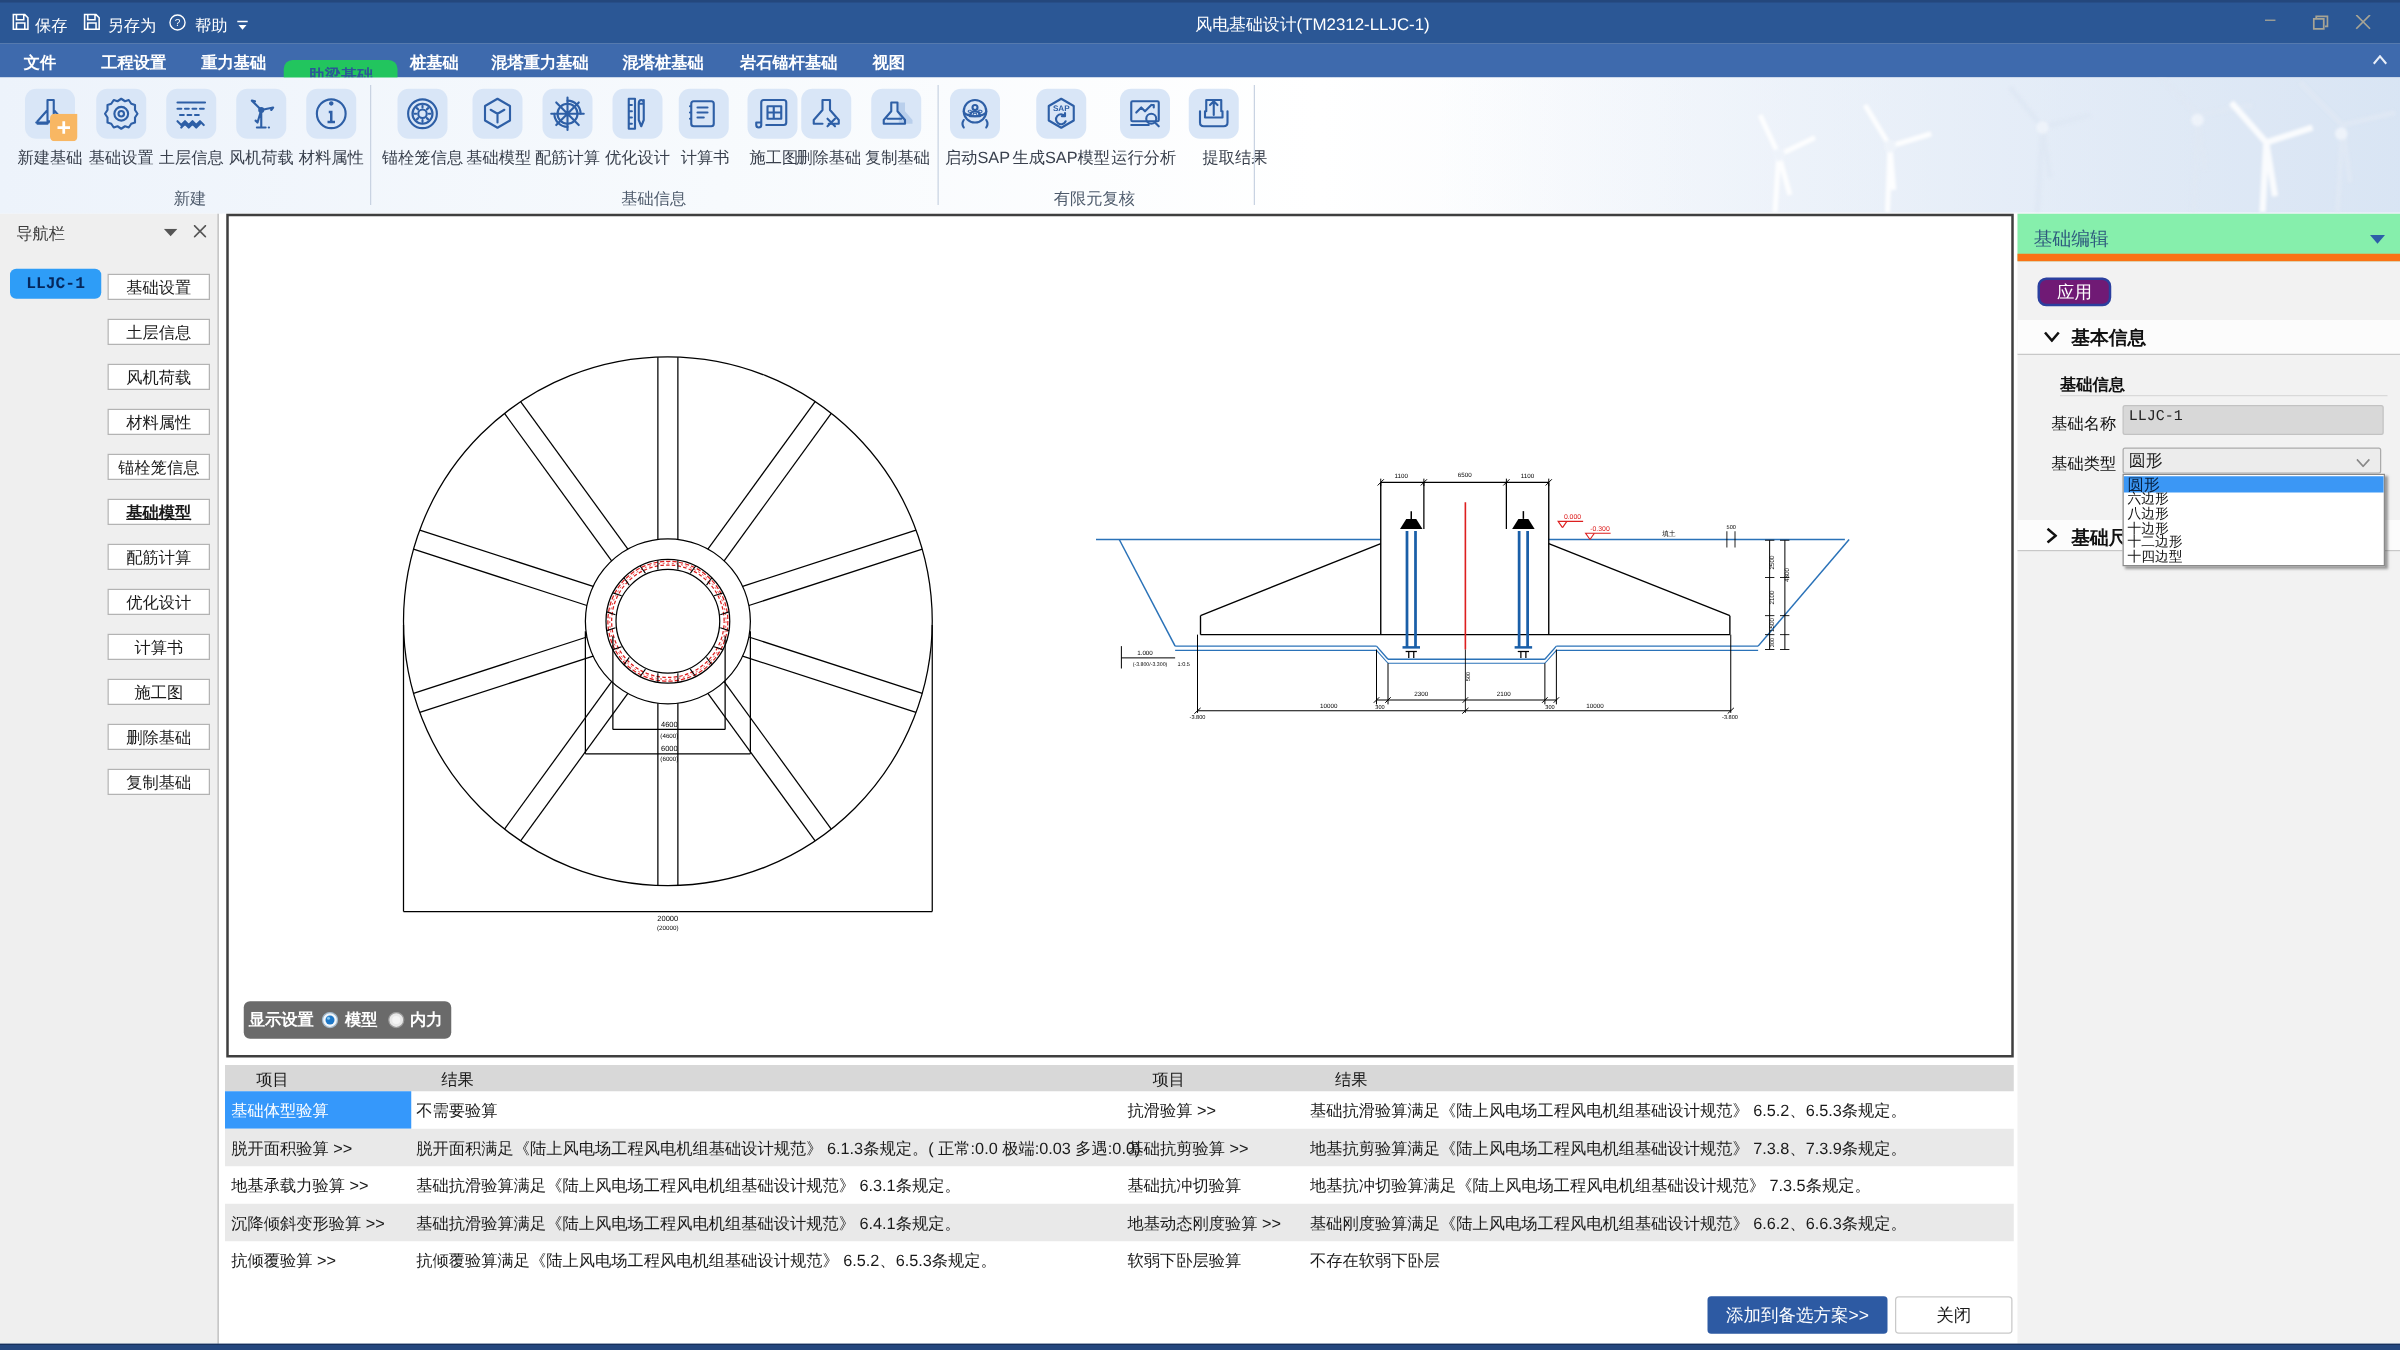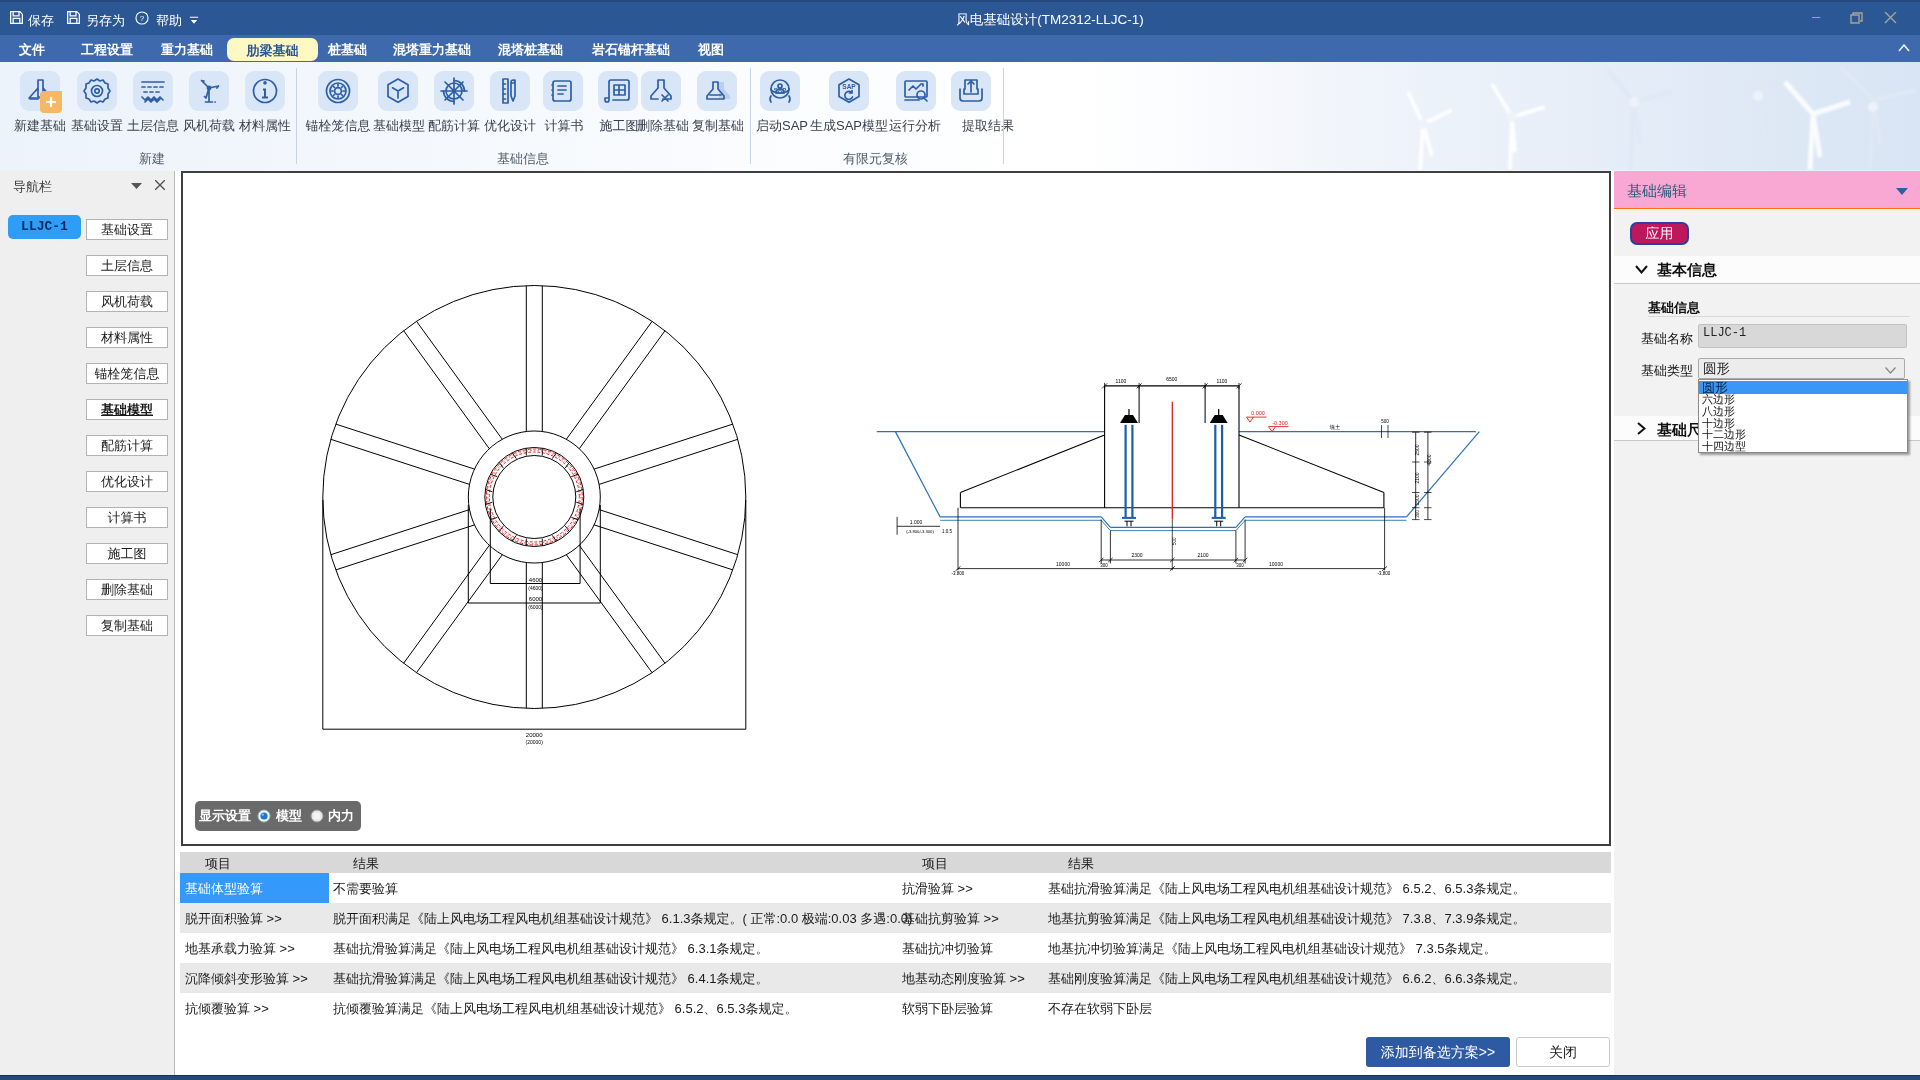--- a/index.html
+++ b/index.html
@@ -9,21 +9,21 @@
 
   
   #titlebar { left:0; top:0; width:1920px; height:35px; background:#2b5795; border-top:2px solid #24477c; }
   #titlebar .tbtxt { position:absolute; top:10px; color:#fff; font-size:13px; }
   #title-center { position:absolute; top:9px; left:90px; width:100%; text-align:center; color:#fff; font-size:13.5px; }
   .winbtn { position:absolute; top:0; height:35px; color:#a7a495; font-size:15px; }
 
   
   #menurow { left:0; top:35px; width:1920px; height:27px; background:#3e6aad; }
   .mtab { position:absolute; top:6px; color:#fff; font-size:13px; font-weight:bold; }
-  #acttab { position:absolute; left:227px; top:3px; width:91px; height:23px; background:#fef9c3; border-radius:7px; }
+  #acttab { position:absolute; left:227px; top:13px; width:91px; height:23px; background:#22c55e; border-radius:7px; }
   #acttab span { display:block; text-align:center; margin-top:4px; color:#2b5795; font-size:13px; font-weight:bold; }
 
   
   #ribbon { left:0; top:62px; width:1920px; height:109px; background:linear-gradient(90deg,#edf3fb 0%,#f7fafd 30%,#ffffff 55%,#f5f8fc 75%,#e9eff8 100%); }
   .tile { position:absolute; top:9px; width:40px; height:40px; background:#d9e6f7; border-radius:9px; }
   .tile svg { position:absolute; left:5px; top:5px; }
   .iclabel { position:absolute; top:55px; font-size:13px; color:#39404d; white-space:nowrap; text-align:center; }
   .grplabel { position:absolute; top:88px; font-size:13px; color:#4d5a6b; white-space:nowrap; }
   .gsep { position:absolute; top:6px; width:1px; height:96px; background:#c9d3e2; }
 
@@ -48,23 +48,23 @@
   .alt { background:#e9e9e9; }
   .bluecell { position:absolute; left:0; top:0; width:149px; height:100%; background:#3598fb; }
   .bluecell span { position:absolute; left:5px; top:7px; color:#fff; font-size:13px; }
   .c1 { left:5px; } .c2 { left:153px; } .c3 { left:722px; } .c4 { left:868px; }
 
   .btn-blue { position:absolute; background:#2d5aa3; color:#fff; font-size:14px; text-align:center; border-radius:3px; }
   .btn-white { position:absolute; background:#fff; border:1px solid #c9c9c9; color:#1a1a1a; font-size:14px; text-align:center; border-radius:3px; }
 
   
   #rightpanel { left:1614px; top:171px; width:306px; height:904px; background:#f2f2f2; }
-  #rphdr { position:absolute; left:0; top:0; width:100%; height:38px; background:#f9a8d4; border-bottom:1px solid #f97316; }
+  #rphdr { position:absolute; left:0; top:0; width:100%; height:38px; background:#86efac; border-bottom:6px solid #f97316; }
   #rphdr .t { position:absolute; left:13px; top:11px; font-size:15px; color:#2e5a7d; }
-  #apply { position:absolute; left:16px; top:51px; width:59px; height:23px; background:#be185d; border:2px solid #2b3f9e; border-radius:7px; color:#fff; font-size:14px; text-align:center; line-height:19px; }
+  #apply { position:absolute; left:16px; top:51px; width:59px; height:23px; background:#701a75; border:2px solid #2b3f9e; border-radius:7px; color:#fff; font-size:14px; text-align:center; line-height:19px; }
   .sechdr { position:absolute; left:0; width:100%; height:28px; background:#fcfcfc; border-bottom:1px solid #c8c8c8; }
   .sechdr .t { position:absolute; left:43px; top:5px; font-size:15px; font-weight:bold; color:#111; }
   .subhdr { position:absolute; left:34px; font-size:13px; font-weight:bold; color:#111; }
   .flabel { position:absolute; left:27px; font-size:13px; color:#111; }
 
   
   #bottomstrip { left:0; top:1075px; width:1920px; height:5px; background:#24477e; border-top:1px solid #16305c; }
 
   svg { display:block; }
   .icstroke { stroke:#2e5fa6; fill:none; stroke-width:1.7; stroke-linecap:round; stroke-linejoin:round; }

